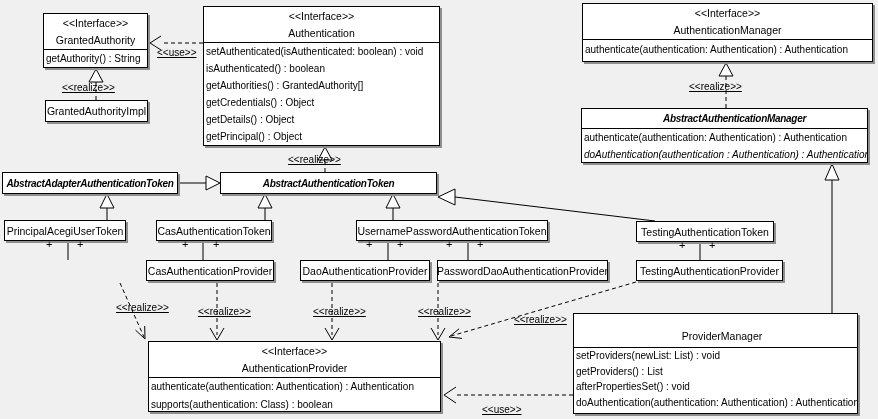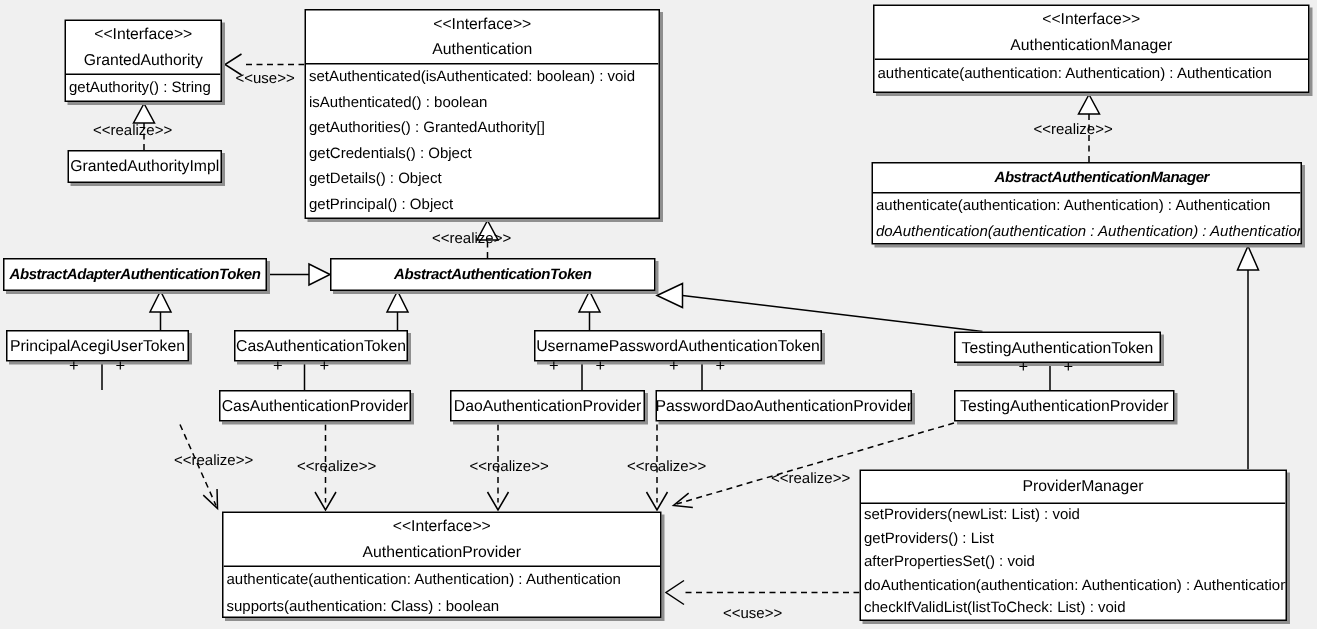--- a/index.html
+++ b/index.html
@@ -11,21 +11,21 @@
   .vhead{fill:none;stroke:#000;stroke-width:1;}
   .box{position:absolute;background:#fff;border:1px solid #000;box-shadow:2px 2px 0 #8f8f8f;box-sizing:border-box;overflow:hidden;color:#000;}
   .hdr{text-align:center;line-height:17px;padding-top:1px;}
   .stereo{display:block;font-size:10.5px;}
   .cname{display:block;font-size:10.5px;}
   .methods{border-top:1px solid #000;}
   .m{padding:0 2px;white-space:nowrap;font-size:10px;line-height:17px;}
   .nbox{display:flex;align-items:center;justify-content:center;text-align:center;font-size:10.5px;white-space:nowrap;}
   .abs{font-style:italic;font-weight:bold;font-size:10px;letter-spacing:-0.3px;}
   .ital{font-style:italic;}
-  .lbl{position:absolute;font-size:10px;white-space:nowrap;color:#000;}
+  .lbl{position:absolute;font-size:10px;white-space:nowrap;color:#000;text-decoration:underline;}
   .plus{position:absolute;font-size:11px;color:#000;}
 </style>
 </head>
 <body>
 
 <div class="canvas">
 
   <svg class="wires" width="878" height="419" viewBox="0 0 878 419">
 
     <g class="solid">
@@ -169,21 +169,21 @@
       <span class="stereo">&lt;&lt;Interface&gt;&gt;</span>
       <span class="cname">AuthenticationProvider</span>
     </div>
     <div class="methods">
       <div class="m" style="line-height:18px;">authenticate(authentication: Authentication) : Authentication</div>
       <div class="m" style="line-height:18px;">supports(authentication: Class) : boolean</div>
     </div>
   </div>
 
   <div class="box" style="left:573px;top:313px;width:285px;height:101px;">
-    <div class="hdr" style="line-height:21px;padding-top:0;margin-left:13px;">
+    <div class="hdr" style="line-height:21px;padding-top:12px;margin-left:13px;">
       <span class="cname">ProviderManager</span>
     </div>
     <div class="methods">
       <div class="m" style="line-height:15.6px;">setProviders(newList: List) : void</div>
       <div class="m" style="line-height:15.6px;">getProviders() : List</div>
       <div class="m" style="line-height:15.6px;">afterPropertiesSet() : void</div>
       <div class="m" style="line-height:15.6px;">doAuthentication(authentication: Authentication) : Authentication</div>
       <div class="m" style="line-height:15.6px;">checkIfValidList(listToCheck: List) : void</div>
     </div>
   </div>

